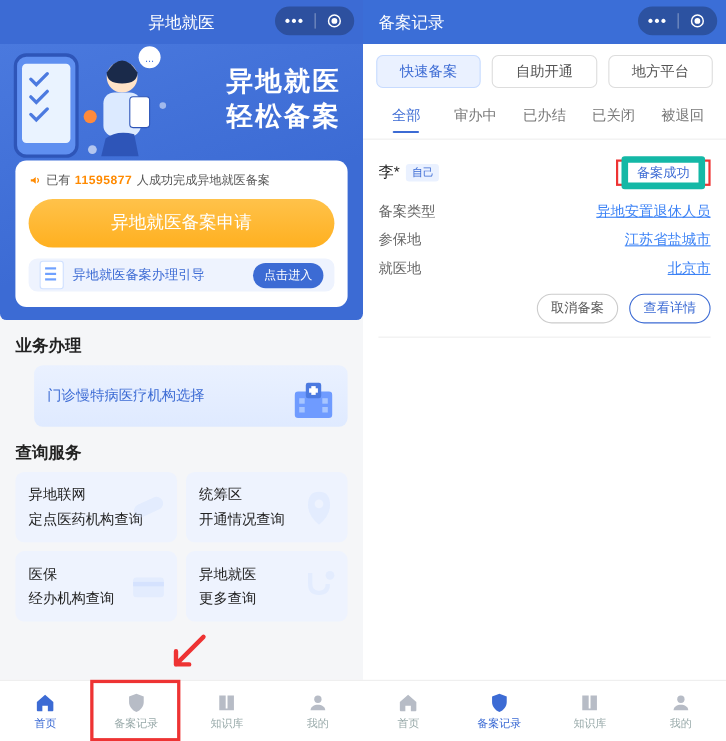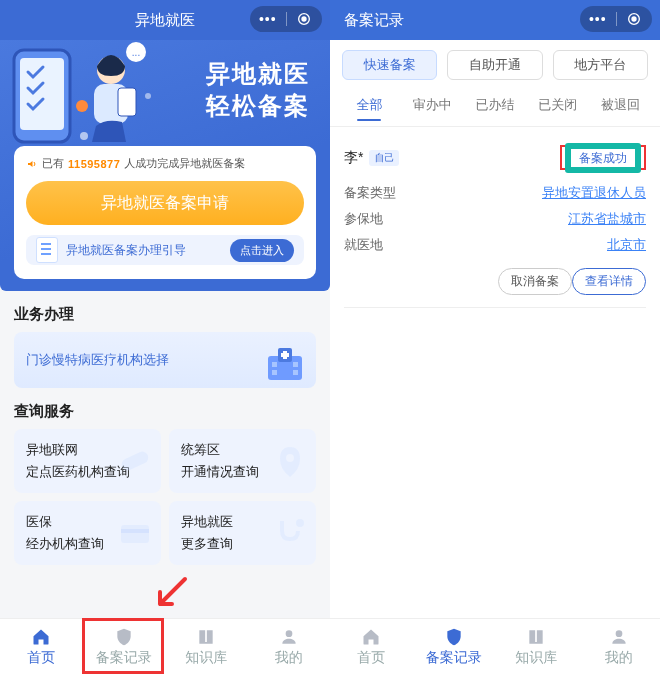--- a/index.html
+++ b/index.html
@@ -28,34 +28,34 @@
   .count-line .num { color:#ff8a00; font-weight:600; letter-spacing:.5px;}
   .vol { width:12px;height:12px; color:#ff8a00;}
   .big-btn { margin-top:10px; background:linear-gradient(180deg,#ffc24a,#ffb020); color:#fff; text-align:center; height:44px; line-height:44px; border-radius:22px; font-size:16px; font-weight:500;}
   .guide-row { margin-top:10px; background:#eef3fe; border-radius:8px; height:30px; display:flex; align-items:center; padding:0 10px; gap:8px;}
   .doc-ico { width:22px; height:26px; background:#fff; border:1px solid #cfe0ff; border-radius:3px; position:relative;}
   .doc-ico::after { content:""; position:absolute; left:4px; top:5px; width:10px; height:2px; background:#6fa1ff; box-shadow:0 5px 0 #6fa1ff, 0 10px 0 #6fa1ff;}
   .guide-row .txt { flex:1; font-size:12px; color:#3c6bd4;}
   .pill-btn { background:#3c6bd4; color:#fff; font-size:11px; padding:4px 10px; border-radius:12px;}
 
   .sec-title { font-size:15px; font-weight:600; color:#222; padding:14px 14px 8px;}
-  .tile-row { display:flex; gap:8px; padding:0 14px;}
+  .tile-row { display:flex; gap:8px; padding:0 14px;margin-left:17px;}
   .long-tile { flex:1; background:linear-gradient(180deg,#eaf1ff,#dfeaff); border-radius:8px; padding:16px 12px; color:#3c6bd4; font-size:13px; position:relative; min-height:56px; display:flex; align-items:center;}
   .hosp-ico { position:absolute; right:10px; top:10px;}
   .grid2 { display:grid; grid-template-columns:1fr 1fr; gap:8px; padding:0 14px;}
   .stile { background:#eef3fe; border-radius:8px; padding:12px 12px; position:relative; min-height:62px;}
   .stile .l1 { font-size:13px; color:#222; margin-bottom:4px;}
   .stile .l2 { font-size:13px; color:#222;}
   .stile .bg-ico { position:absolute; right:6px; top:50%; transform:translateY(-50%); opacity:.35;}
 
   
   .tabbar { position:absolute; bottom:0; left:0; right:0; height:56px; background:#fff; border-top:1px solid #eee; display:flex;}
   .tab { flex:1; display:flex; flex-direction:column; align-items:center; justify-content:center; gap:2px;}
   .tab svg { width:20px; height:20px;}
-  .tab .lbl { font-size:14px; color:#9aa;}
+  .tab .lbl { font-size:10px; color:#9aa;}
   .tab.active .lbl { color:#3c6bd4;}
   .tab.active svg { color:#3c6bd4;}
   .tab svg { color:#b7bcc6;}
 
   
   .tabs3 { display:flex; gap:10px; padding:10px 12px;}
   .tab3 { flex:1; text-align:center; font-size:13px; color:#555; height:30px; line-height:28px; border:1px solid #ddd; border-radius:6px; background:#fff;}
   .tab3.active { background:#eaf1ff; color:#3c6bd4; border-color:#c7dbff;}
   .subtabs { display:flex; padding:0 8px 6px;}
   .subtab { flex:1; text-align:center; font-size:13px; color:#777; padding:6px 0;}
@@ -64,21 +64,21 @@
   .subline { height:1px; background:#eee; margin:0 0 8px;}
 
   .rec-card { padding:10px 14px 0;}
   .rec-head { display:flex; align-items:center; justify-content:space-between; margin-bottom:10px;}
   .rec-head .nm { font-size:14px; color:#222; display:flex; align-items:center; gap:6px;}
   .tag-self { font-size:10px; color:#3c6bd4; background:#eaf1ff; padding:1px 5px; border-radius:3px;}
   .status-badge { font-size:12px; color:#3c6bd4; border:6px solid #14b8a6; padding:2px 8px; border-radius:3px;}
   .red-box { border:2px solid #e33; padding:1px 3px;}
   .kv { display:flex; justify-content:space-between; font-size:13px; color:#666; padding:4px 0;gap:28px;}
   .kv .v { color:#3b82f6;text-decoration:underline;}
-  .actions { display:flex; justify-content:flex-end; padding:10px 0 12px; border-bottom:1px solid #eee;}
+  .actions { display:flex; justify-content:flex-end; gap:10px; padding:10px 0 12px; border-bottom:1px solid #eee;}
   .obtn { font-size:12px; padding:4px 12px; border-radius:14px; border:1px solid #ccc; color:#555;}
   .obtn.primary { border-color:#3c6bd4; color:#3c6bd4;}
 
   
   .red-annot { position:absolute; border:3px solid #e33; pointer-events:none;}
   .red-annot.tab { bottom:0; left:82px; width:82px; height:56px;}
   .arrow { position:absolute; bottom:60px; left:150px; color:#e33;}
 </style>
 </head>
 <body>

